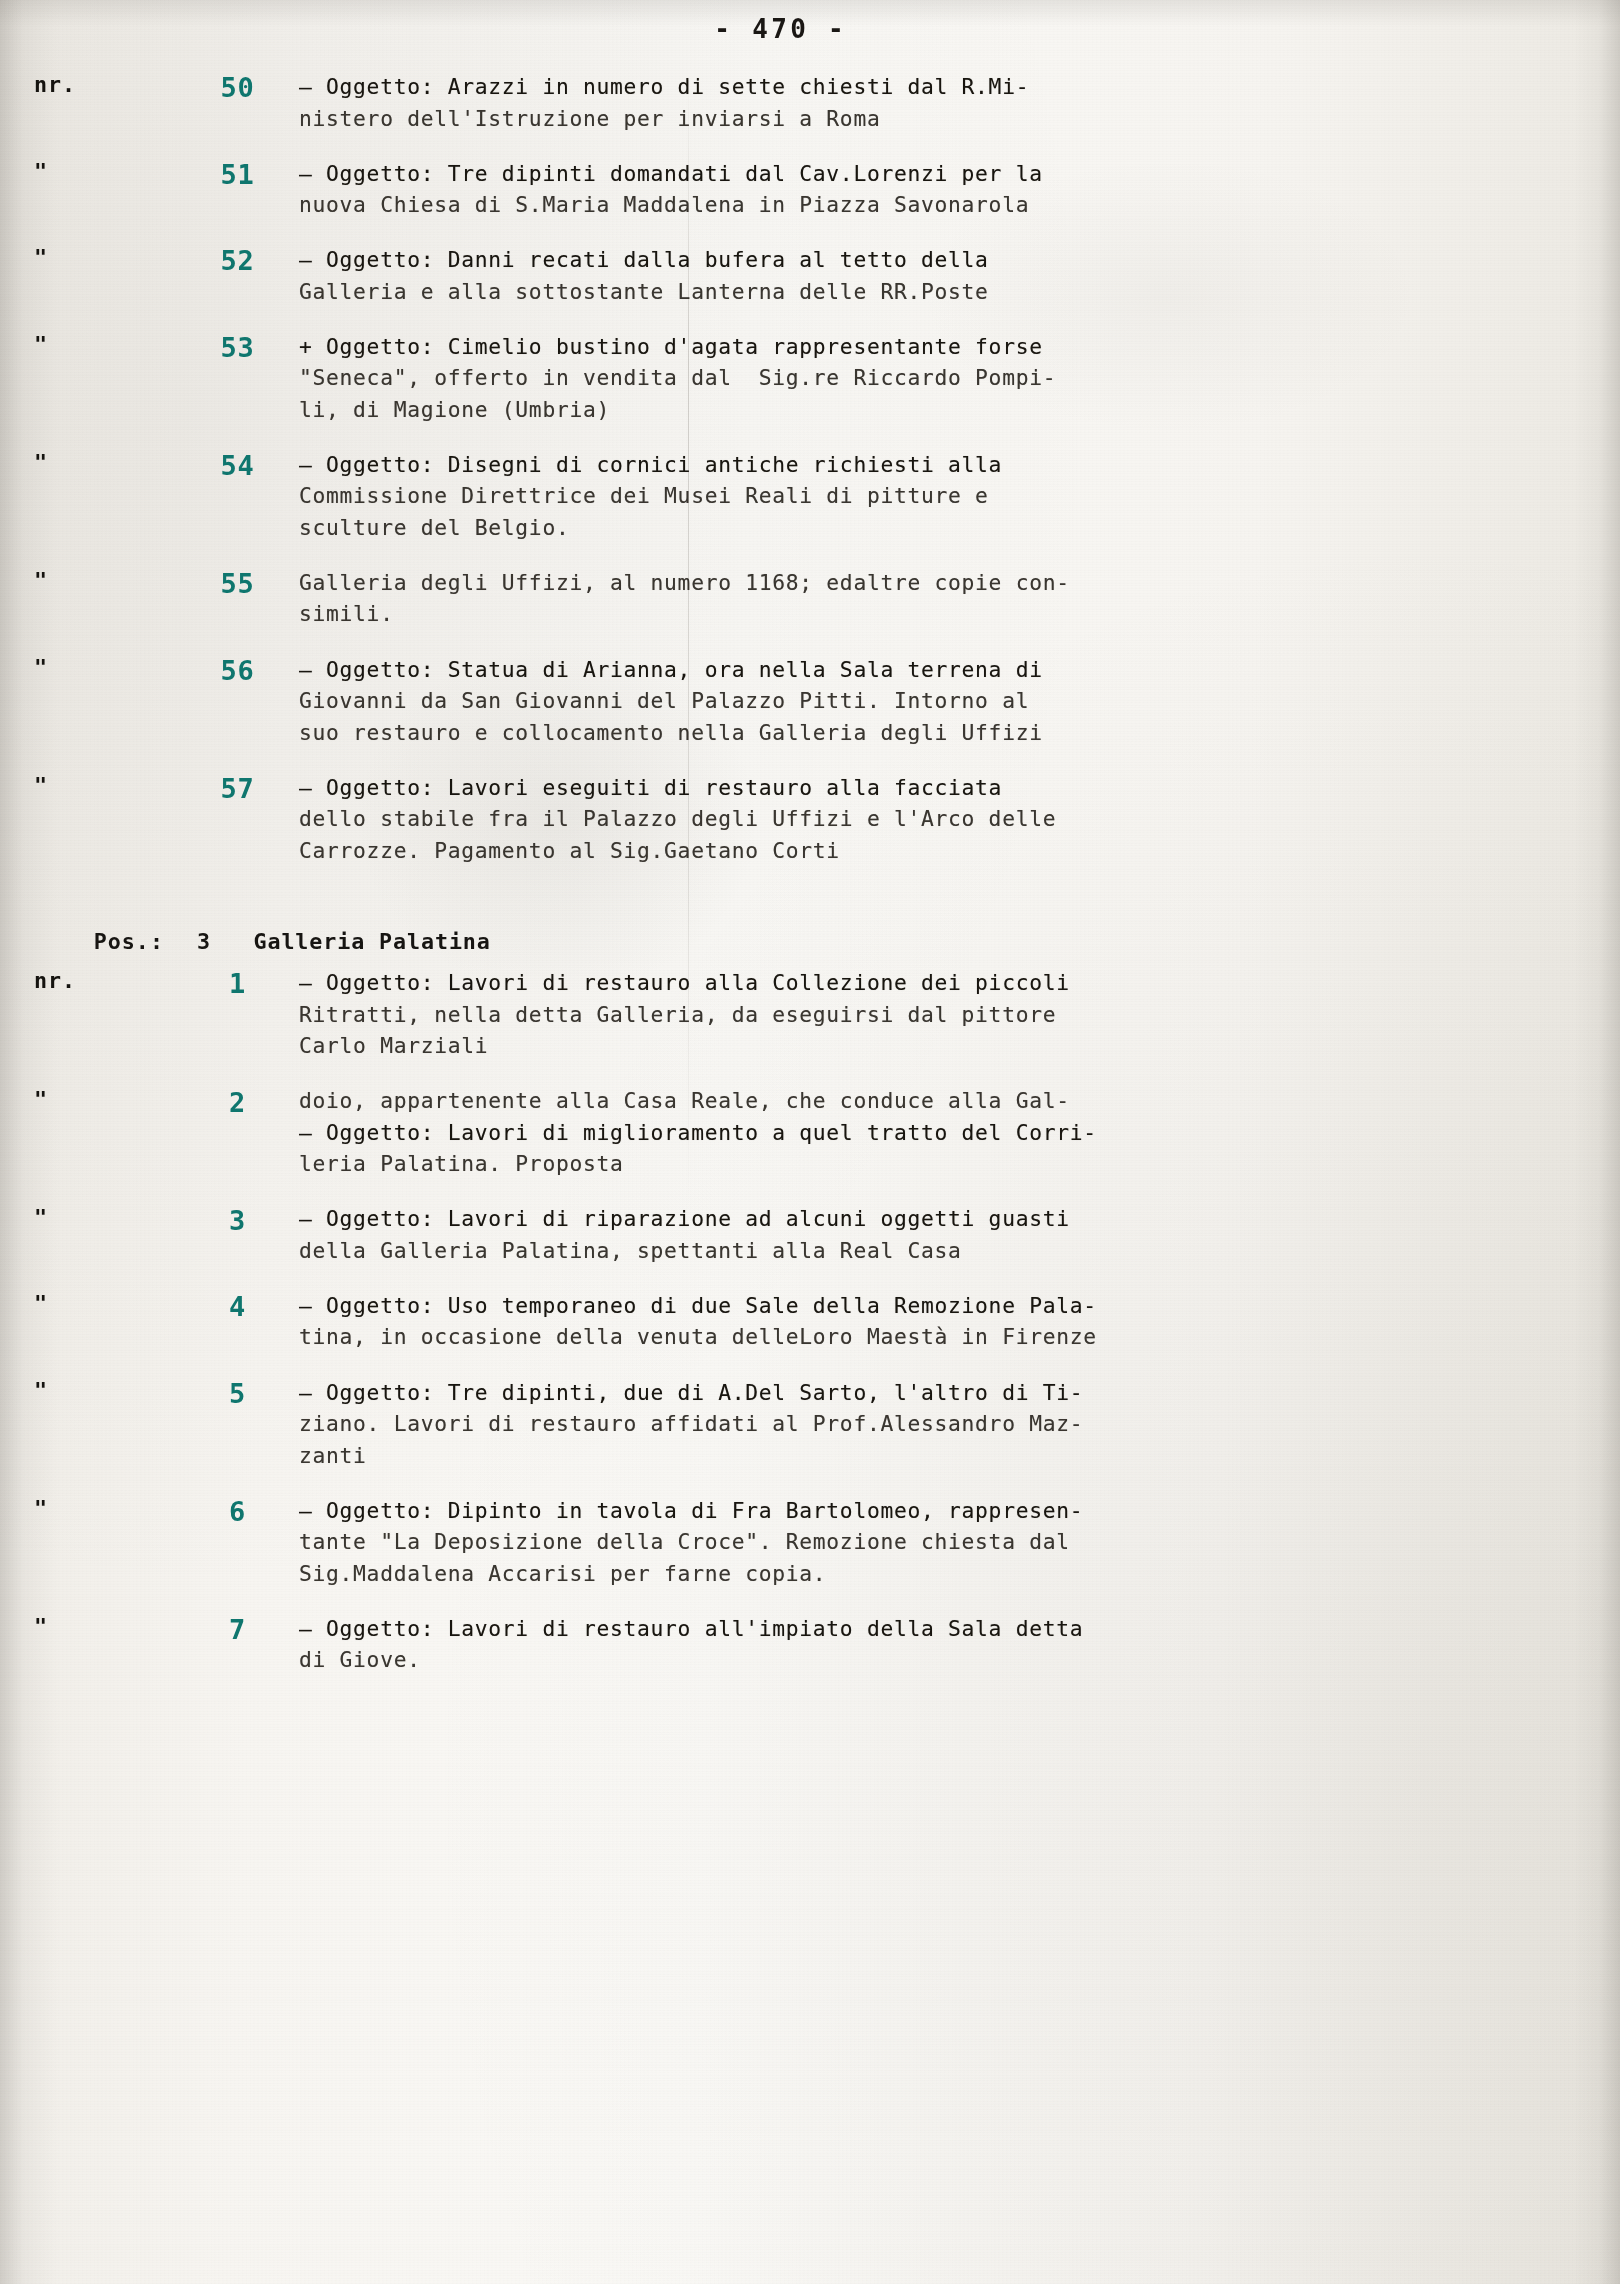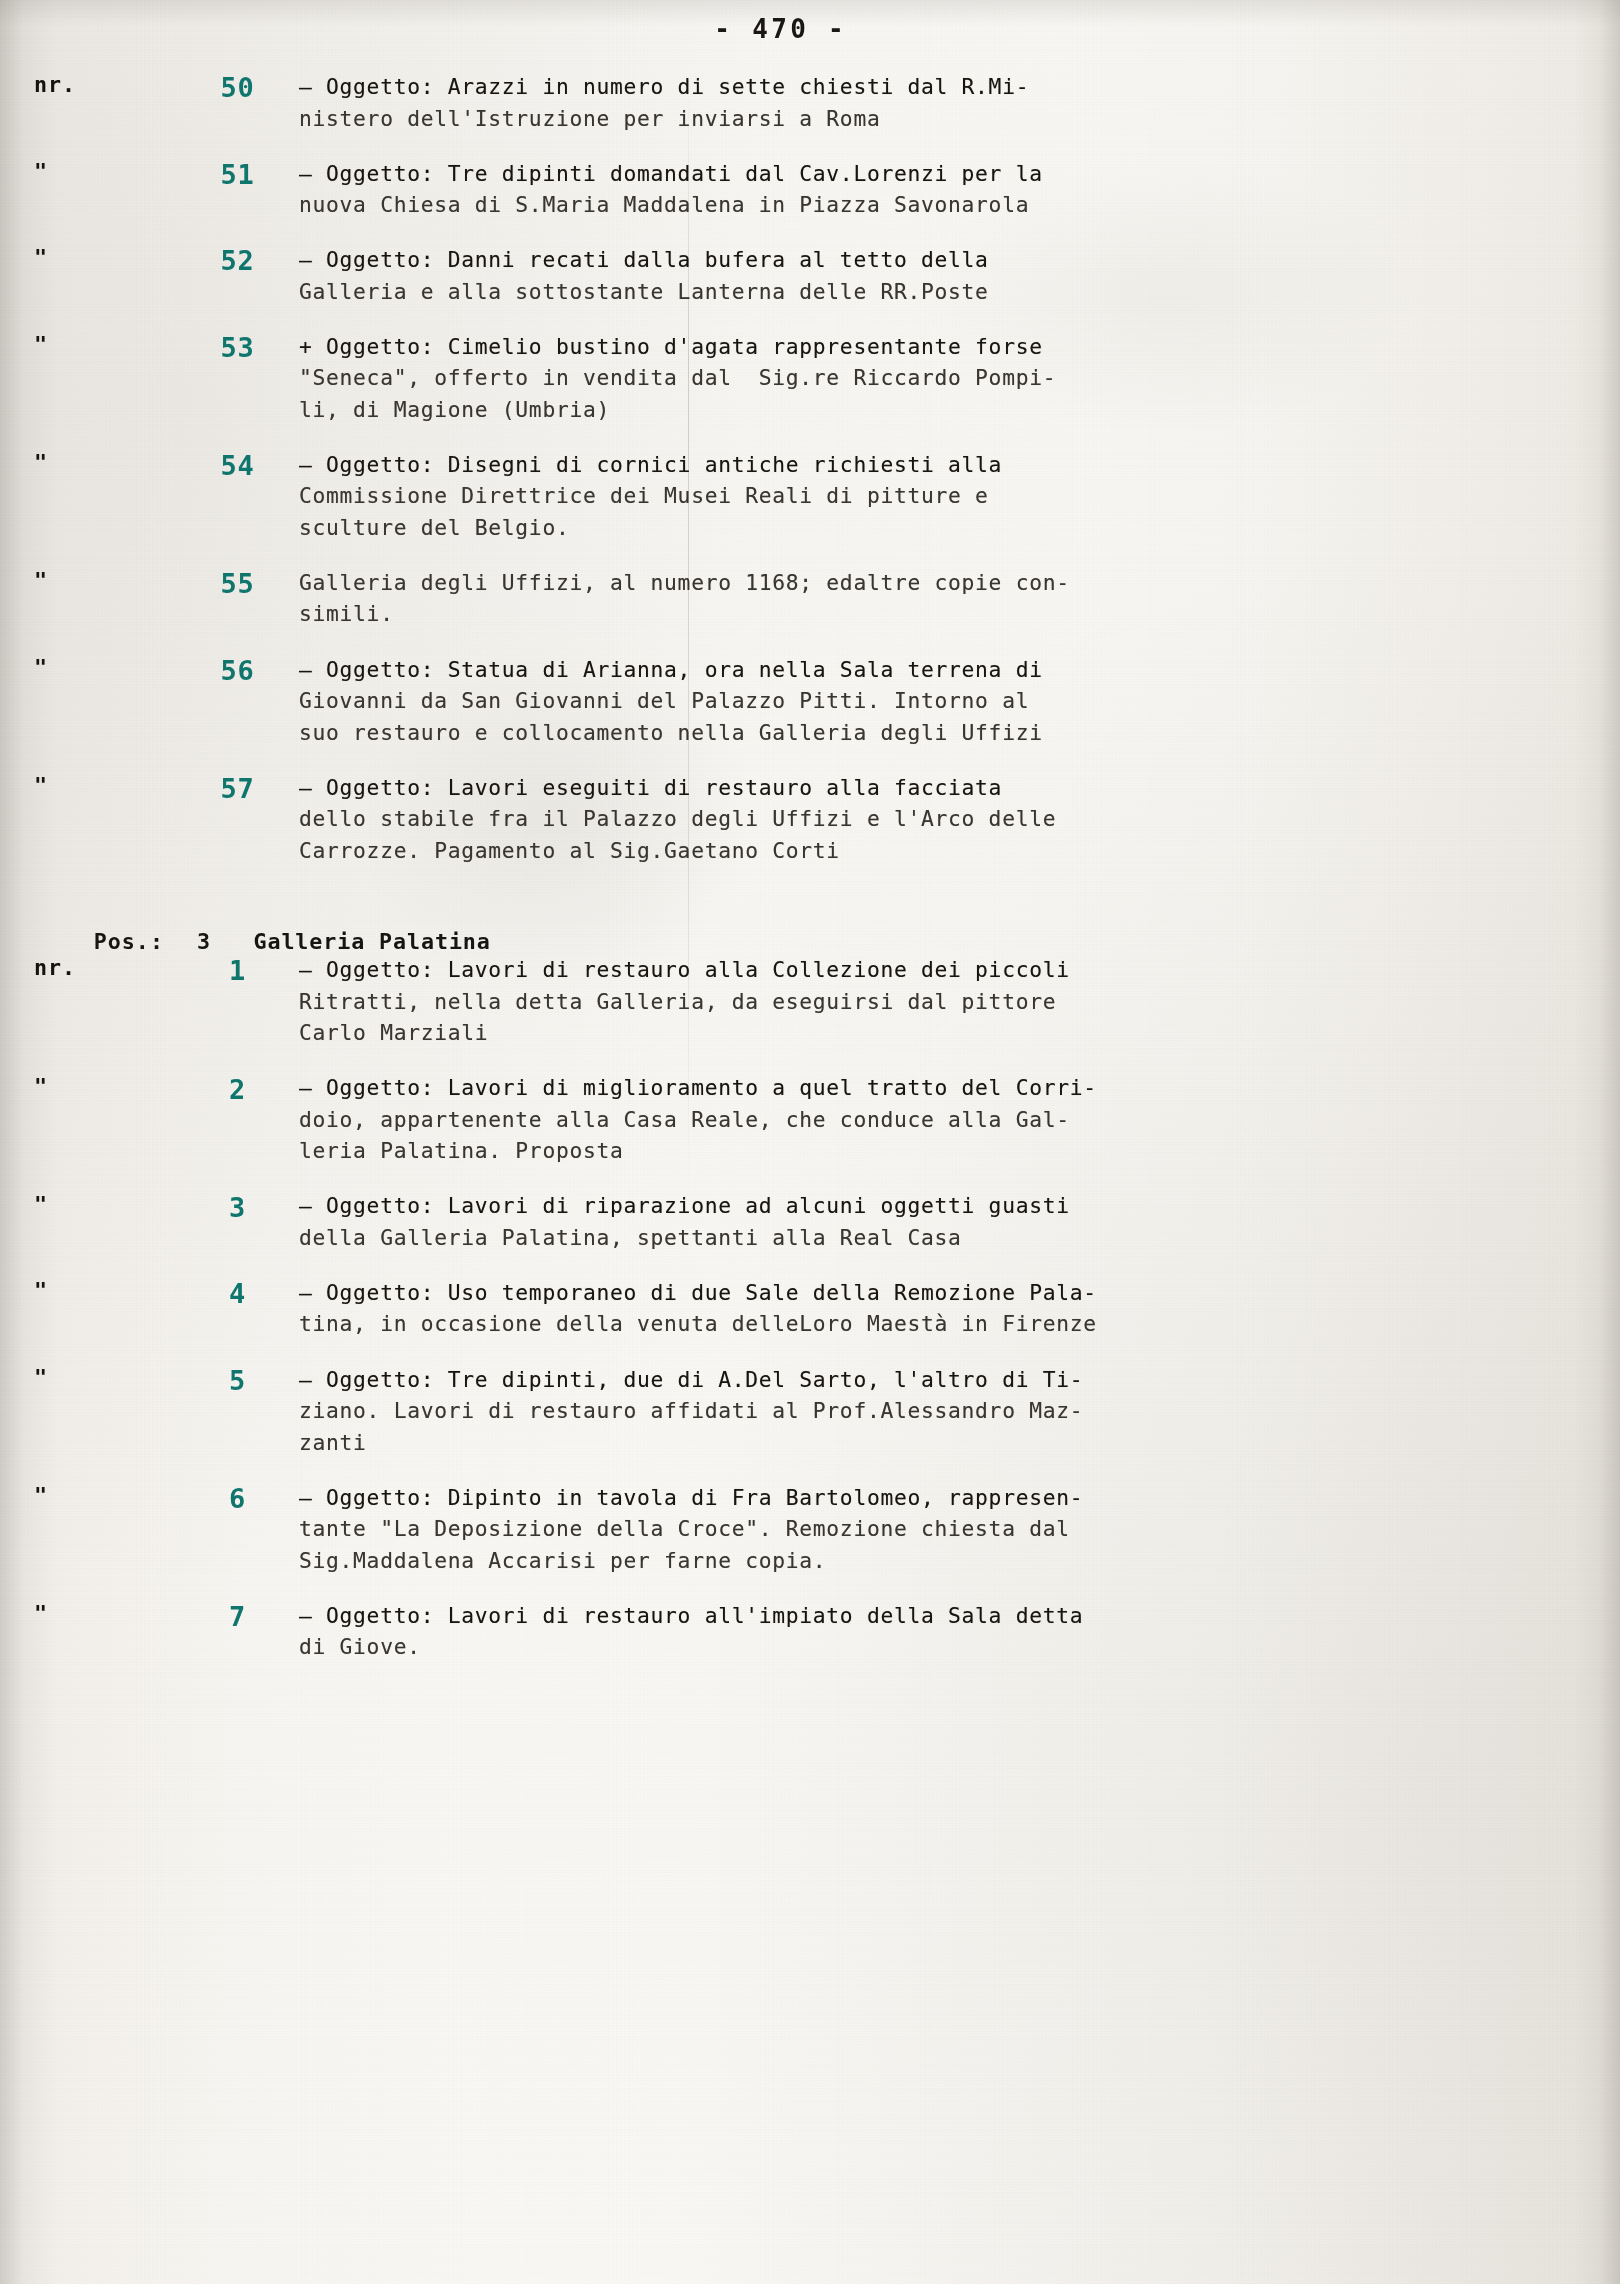--- a/index.html
+++ b/index.html
@@ -139,20 +139,21 @@
   .line.l-faint {
     color: #2a2620;
     opacity: .92;
   }
 
   .section-head {
     position: relative;
     display: flex;
     align-items: flex-start;
     margin-top: 63px;
+    margin-bottom: 13px;
   }
   .section-head .sh-label {
     width: 164px;
     flex: 0 0 164px;
     text-align: right;
     font-size: 21.7px;
     font-weight: 700;
     letter-spacing: 1px;
   }
   .section-head .sh-num {
@@ -263,22 +264,22 @@
         <div class="col-body">
           <div class="line">– Oggetto: Lavori di restauro alla Collezione dei piccoli</div>
           <div class="line l-faint">Ritratti, nella detta Galleria, da eseguirsi dal pittore</div>
           <div class="line l-faint">Carlo Marziali</div>
         </div>
       </div>
       <div class="entry">
         <div class="col-pref">"</div>
         <div class="col-num">2</div>
         <div class="col-body">
+          <div class="line l-faint">doio, appartenente alla Casa Reale, che conduce alla Gal-</div>
           <div class="line">– Oggetto: Lavori di miglioramento a quel tratto del Corri-</div>
-          <div class="line l-faint">doio, appartenente alla Casa Reale, che conduce alla Gal-</div>
           <div class="line l-faint">leria Palatina. Proposta</div>
         </div>
       </div>
       <div class="entry">
         <div class="col-pref">"</div>
         <div class="col-num">3</div>
         <div class="col-body">
           <div class="line">– Oggetto: Lavori di riparazione ad alcuni oggetti guasti</div>
           <div class="line l-faint">della Galleria Palatina, spettanti alla Real Casa</div>
         </div>

